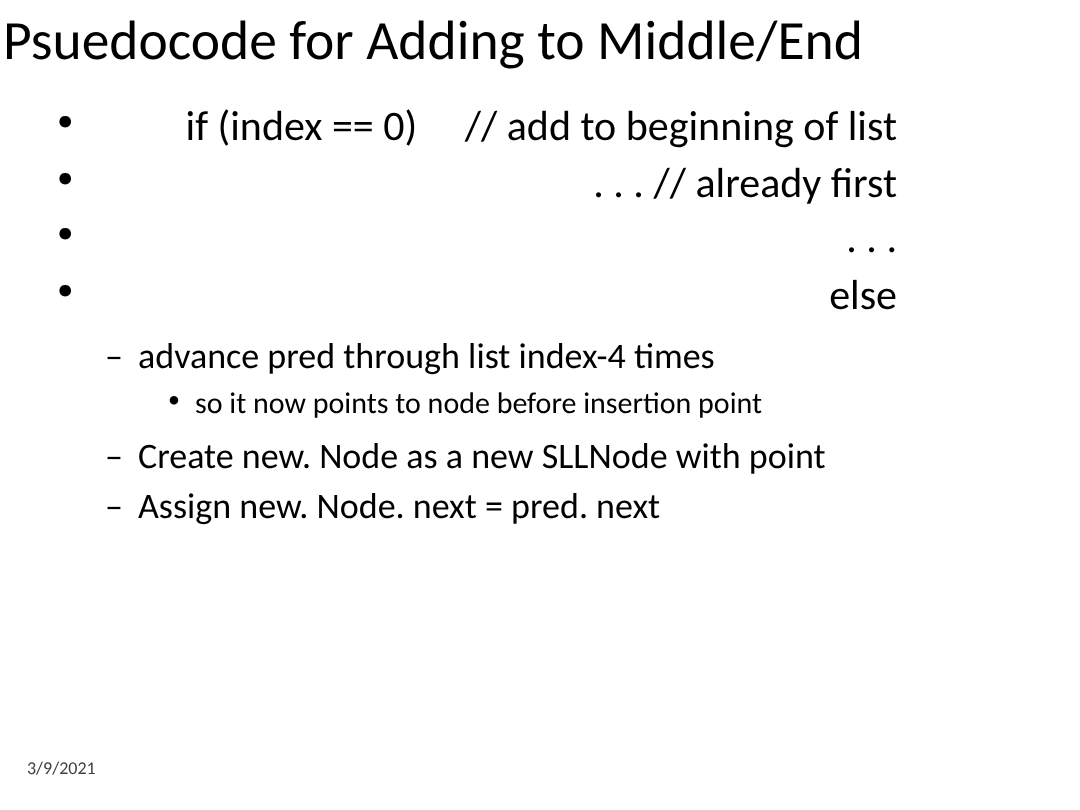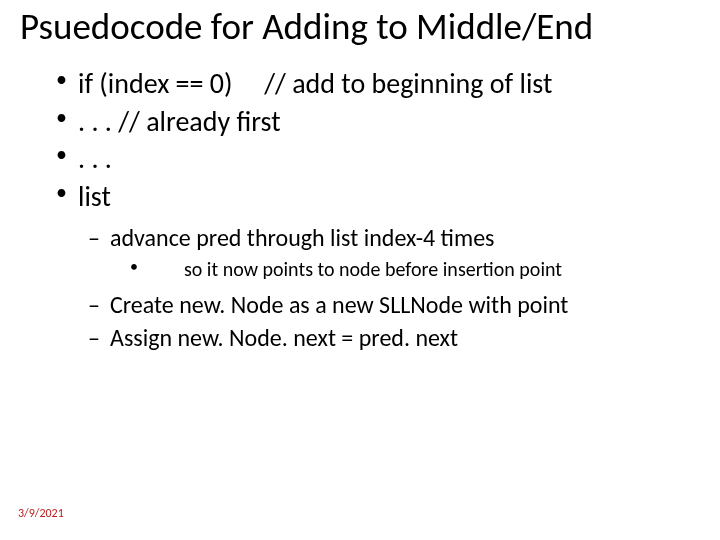--- a/index.html
+++ b/index.html
@@ -1,58 +1,58 @@
 <!DOCTYPE html>
 <html><head>
 <meta charset="utf-8">
 <style>
   * { margin: 0; padding: 0; box-sizing: border-box; }
   html, body { width: 720px; height: 540px; background: #fff; font-family: Calibri, Arial, sans-serif; color: #000; }
-  .slide { width: 612px; height: 540px; position: relative; padding: 8px 14px 0 20px; }
+  .slide { width: 612px; height: 540px; position: relative; padding: 8px 14px 0 2px; }
   .title { font-size: 37px; font-weight: 400; letter-spacing: 0px; line-height: 1.05; margin-bottom: 18px; }
   .bullets-l1 { list-style: none; margin-left: 36px; }
-  .bullets-l1 > li { font-size: 28px; line-height: 1.35; position: relative; padding-left: 22px; }
+  .bullets-l1 > li { font-size: 28px; line-height: 1.35; position: relative; padding-left: 22px; text-align: right; }
   .bullets-l1 > li::before { content: "•"; position: absolute; left: 0; top: 0; font-size: 22px; }
   .bullets-l2 { list-style: none; margin-left: 32px; margin-top: 6px; }
   .bullets-l2 > li { font-size: 24px; line-height: 1.35; position: relative; padding-left: 22px; }
   .bullets-l2 > li::before { content: "–"; position: absolute; left: 0; top: 0; }
   .bullets-l3 { list-style: none; margin-left: 36px; margin-top: 2px; margin-bottom: 4px; }
   .bullets-l3 > li { font-size: 20px; line-height: 1.35; position: relative; padding-left: 18px; }
   .bullets-l3 > li::before { content: "•"; position: absolute; left: 0; top: 0; font-size: 16px; }
-  .footer-date { position: absolute; left: 18px; bottom: 20px; font-size: 12px; color: #b91c1c; }
+  .footer-date { position: absolute; left: 18px; bottom: 20px; font-size: 12px; color: #404040; }
   .gap { white-space: pre; }
 </style>
 </head>
 <body>
 
 <div class="slide">
   <h1 class="title">Psuedocode for Adding to Middle/End</h1>
 
   <ul class="bullets-l1">
     <li>
       <span>if (index == 0)</span><span class="gap">     </span><span>// add to beginning of list</span>
     </li>
     <li>
       <span>. . .   // already first</span>
     </li>
     <li>
       <span>. . .</span>
     </li>
     <li>
-      <span>list</span>
+      <span>else</span>
     </li>
   </ul>
 
   <ul class="bullets-l2" style="margin-left:68px;">
     <li>
       <span>advance pred through list  index-4 times</span>
     </li>
   </ul>
 
-  <ul class="bullets-l3" style="margin-left:110px;text-align:center;">
+  <ul class="bullets-l3" style="margin-left:110px;">
     <li>
       <span>so it now points to node before insertion point</span>
     </li>
   </ul>
 
   <ul class="bullets-l2" style="margin-left:68px;">
     <li>
       <span>Create  new. Node as a new SLLNode with point</span>
     </li>
     <li>

